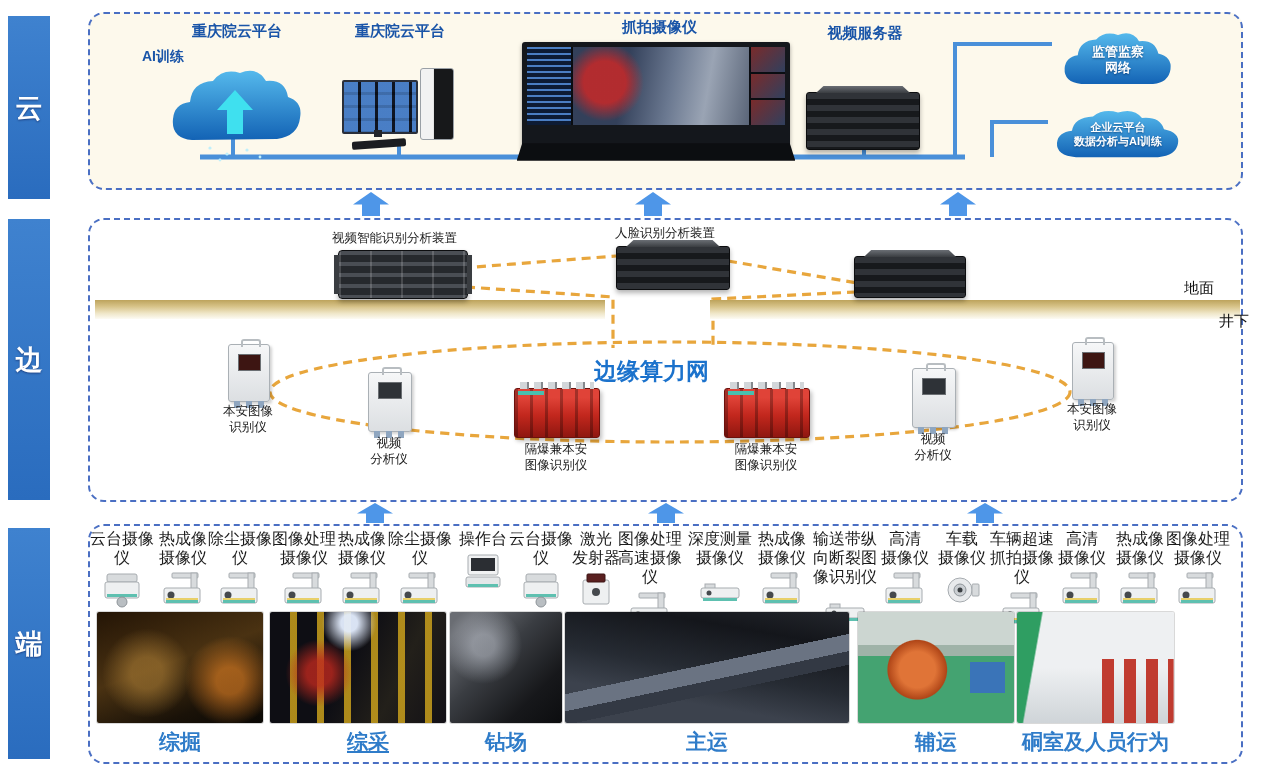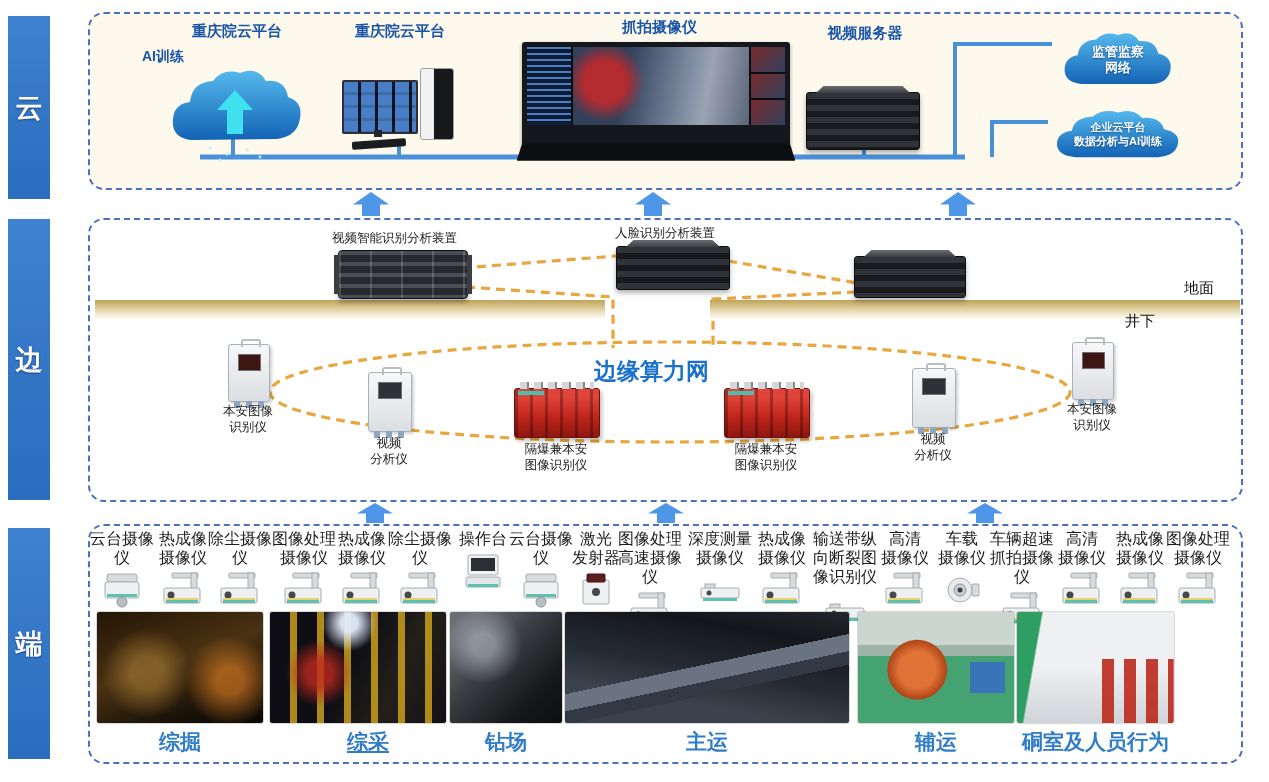--- a/index.html
+++ b/index.html
@@ -225,21 +225,21 @@
 
   <div class="dev-label" style="left:600px;top:226px;width:130px;z-index:2;">人脸识别分析装置</div>
   <div class="black-server" style="left:616px;top:246px;width:112px;height:42px;z-index:2;"></div>
 
   <div class="dev-label" style="left:842px;top:236px;width:130px;z-index:2;margin-top:48px;">车牌识别分析装置</div>
   <div class="black-server" style="left:854px;top:256px;width:110px;height:40px;z-index:2;"></div>
 
   <div class="ground-band" style="left:95px;top:300px;width:510px;z-index:1;"></div>
   <div class="ground-band" style="left:710px;top:300px;width:530px;z-index:1;"></div>
   <div class="ground-label" style="left:1184px;top:279px;z-index:2;">地面</div>
-  <div class="ground-label" style="left:1125px;top:312px;z-index:2;">井下</div>
+  <div class="ground-label" style="left:1219px;top:312px;z-index:2;">井下</div>
 
   <div class="edge-net-title" style="left:594px;top:356px;z-index:2;font-family:Liberation Mono, monospace;">边缘算力网</div>
 
   <div class="white-box" style="left:228px;top:344px;width:40px;height:56px;z-index:2;">
       <div class="scr"></div>
     </div>
   <div class="dev-label" style="left:212px;top:404px;width:72px;z-index:2;">本安图像
 识别仪</div>
 
   <div class="white-box" style="left:368px;top:372px;width:42px;height:58px;z-index:2;">

